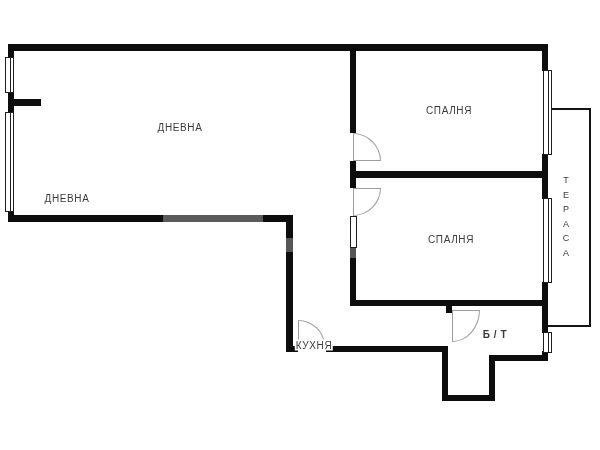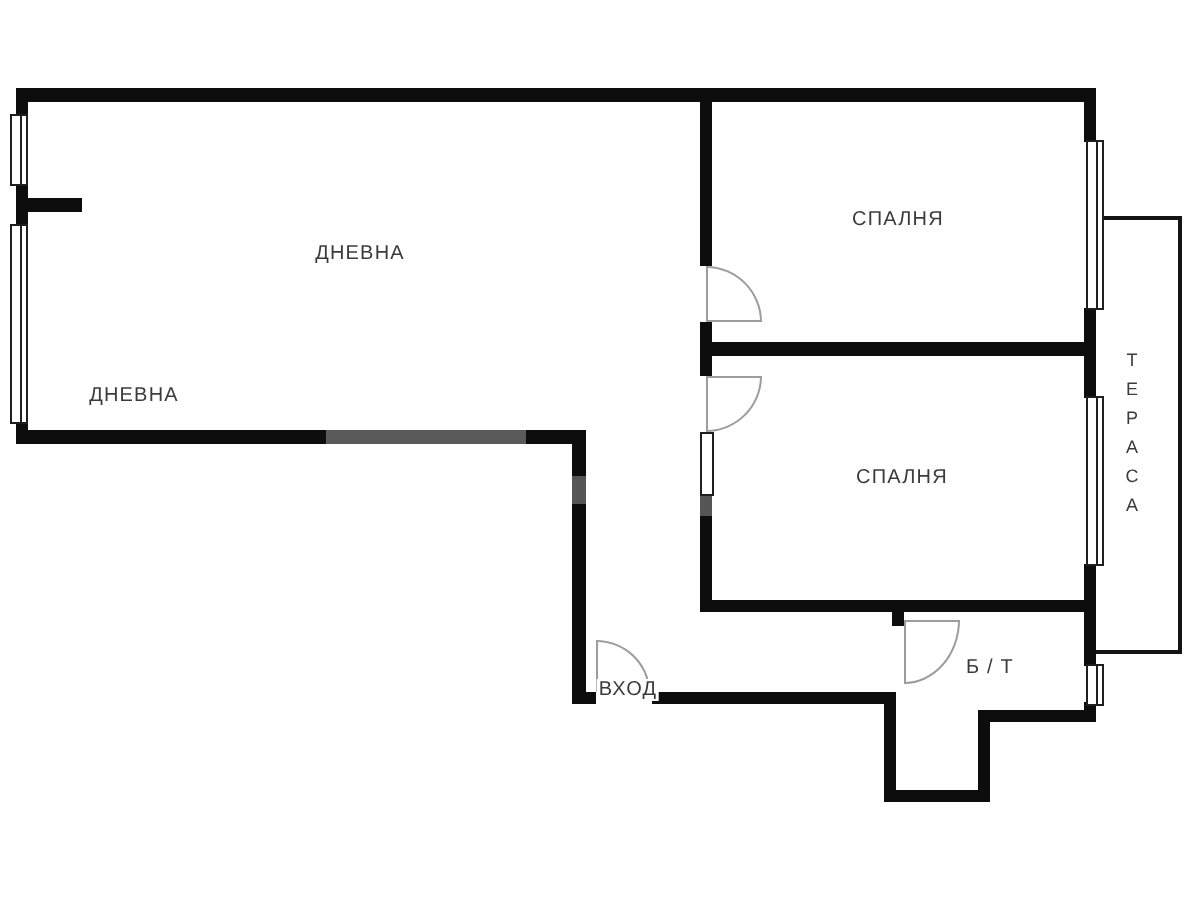--- a/index.html
+++ b/index.html
@@ -19,21 +19,21 @@
   .smudge{position:absolute;z-index:3;}
   .lbl{
     position:absolute;z-index:4;color:var(--txt,#3b3b3b);
     font-size:10px;letter-spacing:0.6px;white-space:nowrap;
     transform:translate(-50%,-50%);
   }
   .lbl-living{left:180px;top:127px;font-size:10px;}
   .lbl-kitchen{left:67px;top:198px;}
   .lbl-bedroom1{left:449px;top:110px;}
   .lbl-bedroom2{left:451px;top:239px;}
-  .lbl-bath{left:495px;top:334px;}
+  .lbl-bath{left:495px;top:334px;font-weight:bold;}
   .lbl-entry{left:314px;top:345px;background:#ffffff;padding:0 1px;}
   .lbl-terrace{
     left:561px;top:175px;transform:none;
     writing-mode:vertical-rl;text-orientation:upright;
     font-size:9px;letter-spacing:4.5px;
   }
 </style>
 </head>
 <body>
 
@@ -88,16 +88,16 @@
         <div class="door corner-tr" style="left: 298px; top: 320px; width: 27px; height: 26px;"></div>
         <div class="smudge" style="left: 163px; top: 215px; width: 100px; height: 7px; background: rgba(255, 255, 255, 0.32);"></div>
         <div class="smudge" style="left: 286px; top: 238px; width: 9px; height: 14px; background: rgba(255, 255, 255, 0.3);"></div>
         <div class="smudge" style="left: 350px; top: 248px; width: 7px; height: 10px; background: rgba(255, 255, 255, 0.3);"></div>
       </div>
     <div class="lbl lbl-living">ДНЕВНА</div>
     <div class="lbl lbl-kitchen">ДНЕВНА</div>
     <div class="lbl lbl-bedroom1">СПАЛНЯ</div>
     <div class="lbl lbl-bedroom2">СПАЛНЯ</div>
     <div class="lbl lbl-bath">Б / Т</div>
-    <div class="lbl lbl-entry">ВХОД</div>
+    <div class="lbl lbl-entry">КУХНЯ</div>
     <div class="lbl lbl-terrace">ТЕРАСА</div>
   </div>
 </div>
 
 </body></html>

